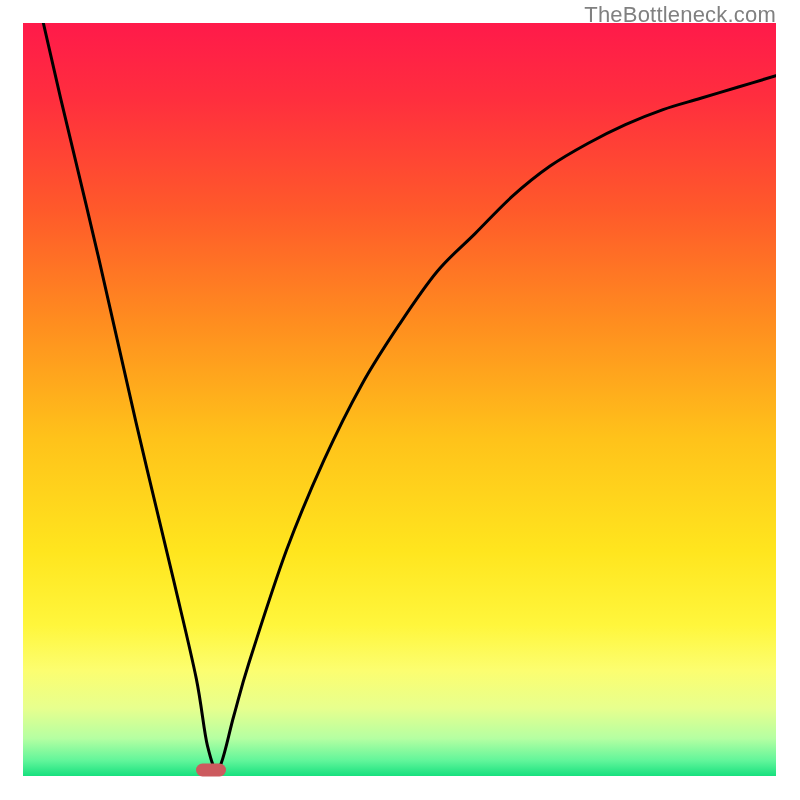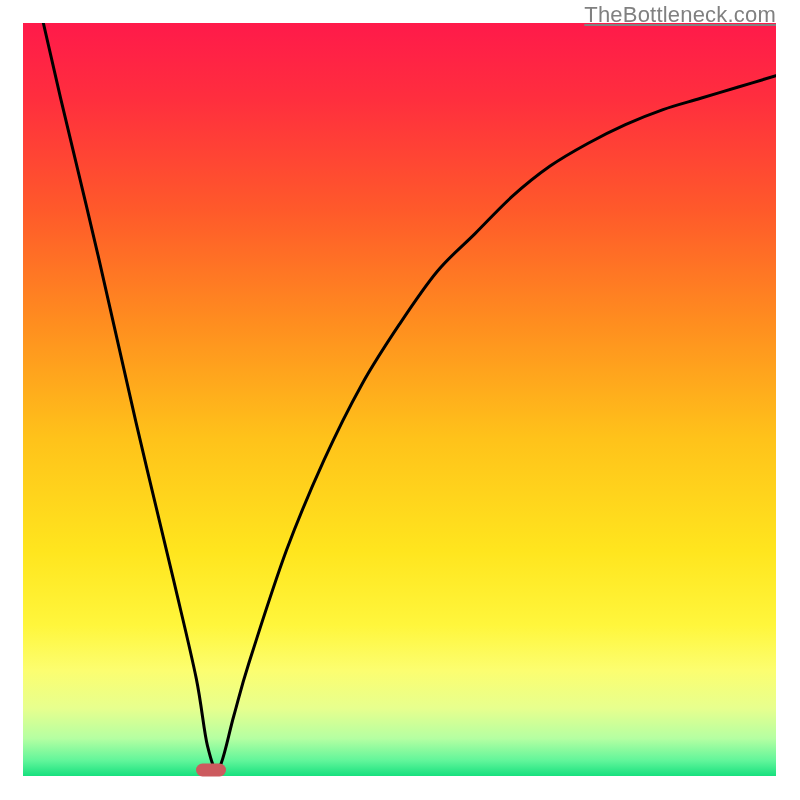--- a/index.html
+++ b/index.html
@@ -14,21 +14,20 @@
   }
   .watermark {
     position: absolute;
     top: 2px;
     right: 24px;
     color: #808080;
     font-size: 22px;
     font-weight: 400;
     letter-spacing: 0.2px;
     z-index: 10;
-    text-decoration: underline;
   }
   .frame {
     position: absolute;
     top: 23px;
     left: 23px;
     width: 753px;
     height: 753px;
     background: #000;
   }
   .gradient-bg {

